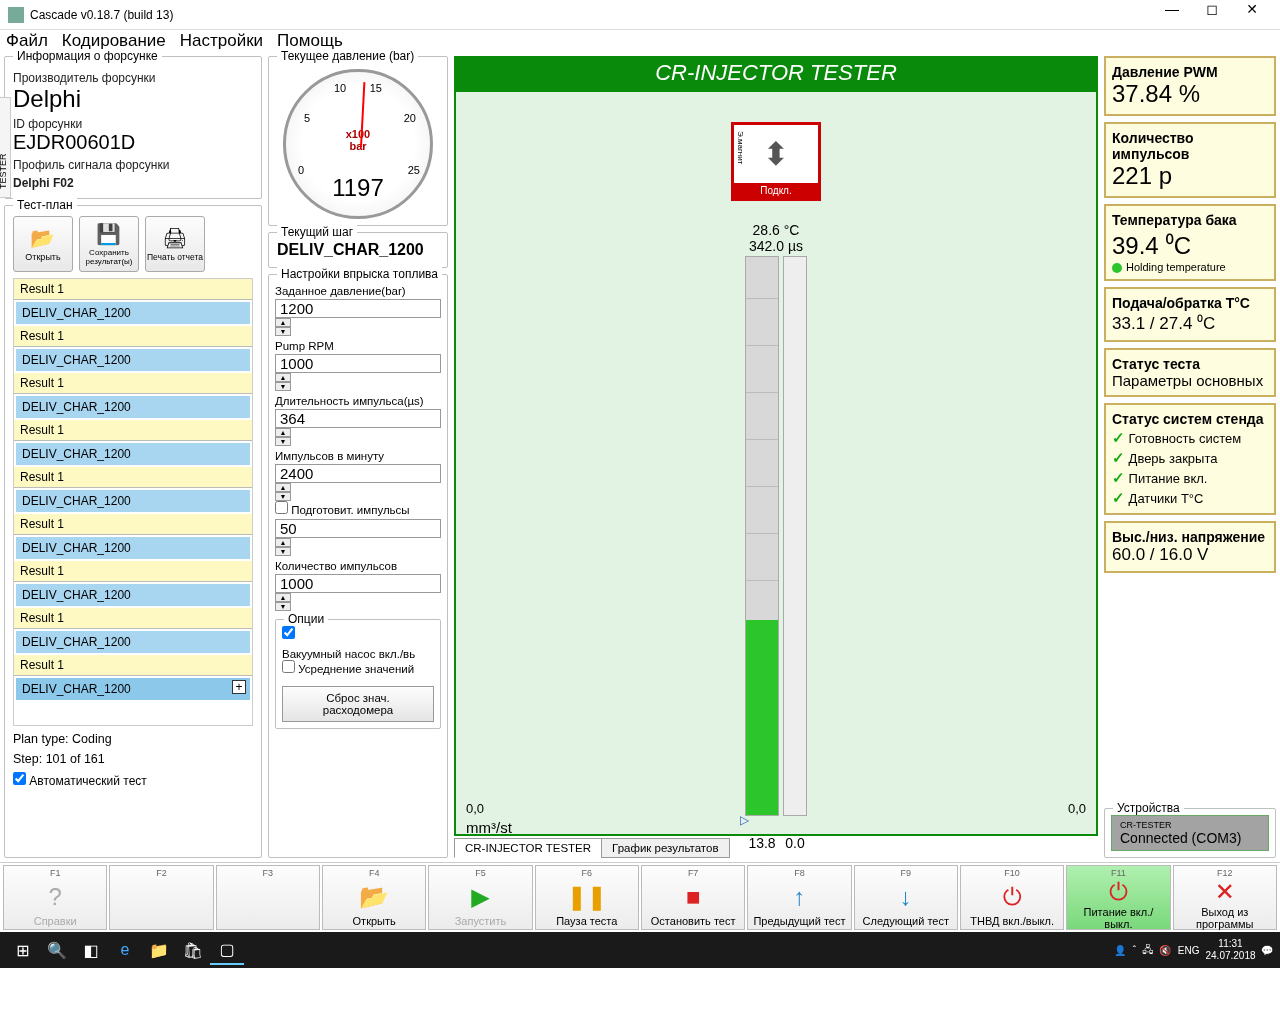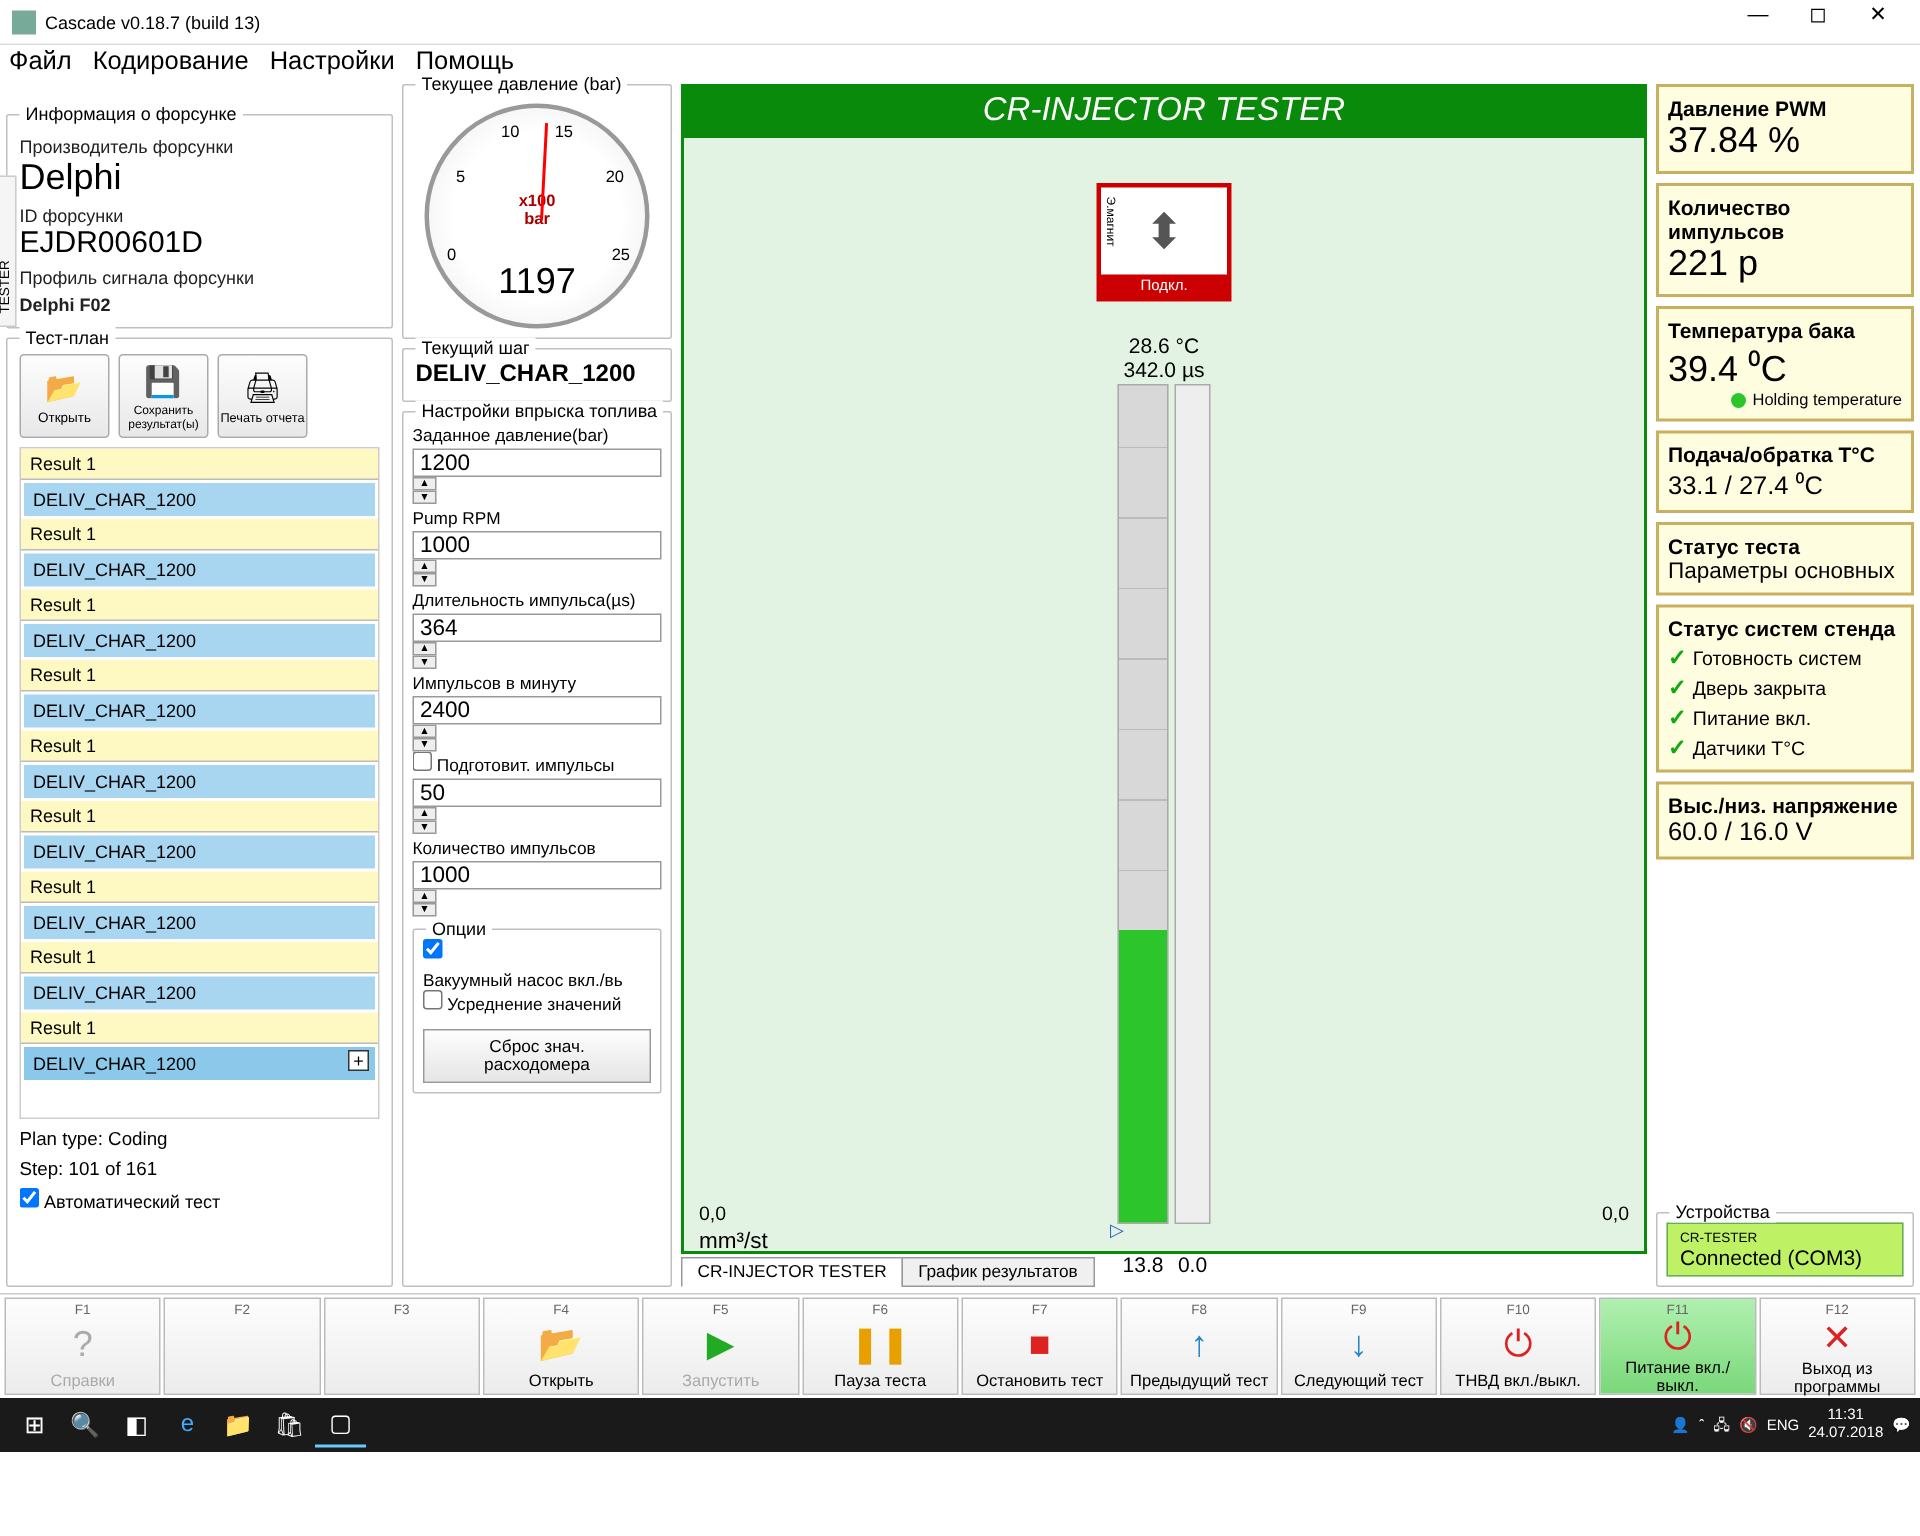--- a/index.html
+++ b/index.html
@@ -12,21 +12,21 @@
 .titlebar .win-btn { width: 40px; height: 28px; text-align: center; font-size: 14px; cursor: pointer; }
 
 
 .menubar { height: 22px; display: flex; align-items: center; padding: 0 6px; gap: 14px; font-size: 17px; }
 .menubar span { cursor: pointer; }
 
 
 .main { display: flex; height: 810px; padding: 4px; gap: 6px; }
 
 
-.left-col { width: 258px; display: flex; flex-direction: column; gap: 6px; margin-top: 20px; }
+.left-col { width: 258px; display: flex; flex-direction: column; gap: 6px; }
 .groupbox { border: 1px solid #c0c0c0; border-radius: 2px; padding: 10px 8px 8px 8px; position: relative; }
 .groupbox-title { position: absolute; top: -8px; left: 8px; background: #fff; padding: 0 4px; font-size: 12px; }
 .sidebar-tab { position: absolute; left: -20px; top: 40px; writing-mode: vertical-rl; transform: rotate(180deg); background: #f5f5f5; border: 1px solid #ccc; padding: 8px 2px; font-size: 9px; }
 .info-label { font-size: 12px; color: #222; margin-top: 4px; }
 .info-value { font-size: 20px; font-weight: 400; }
 .info-value.big { font-size: 24px; }
 
 
 .toolbar-btns { display: flex; gap: 6px; margin-bottom: 6px; }
 .tool-btn { width: 60px; height: 56px; background: linear-gradient(#fdfdfd,#e8e8e8); border: 1px solid #aaa; border-radius: 3px; display: flex; flex-direction: column; align-items: center; justify-content: center; font-size: 9px; cursor: pointer; }
@@ -86,24 +86,24 @@
 .tab.active { background: #fff; border-bottom-color: #fff; }
 
 
 .right-col { width: 172px; display: flex; flex-direction: column; gap: 6px; }
 .info-panel { background: #fffde0; border: 2px solid #c8b060; padding: 6px; }
 .info-panel .p-lbl { font-size: 14px; font-weight: bold; }
 .info-panel .p-val { font-size: 24px; }
 .info-panel.small .p-val { font-size: 17px; }
 .status-row { font-size: 13px; margin-top: 2px; }
 .status-row .chk { color: #1a1; font-weight: bold; margin-right: 4px; font-size: 15px; }
-.holding { font-size: 11px; text-align: right; }
+.holding { font-size: 11px; }
 .holding .dot { display: inline-block; width: 10px; height: 10px; background: #2cc52c; border-radius: 50%; margin-right: 4px; vertical-align: middle; }
 .dev-box { border: 1px solid #c0c0c0; padding: 6px; margin-top: auto; }
-.dev-inner { background: #bef264; border: 1px solid #6a6; padding: 4px 8px; }
+.dev-inner { background: #a3a3a3; border: 1px solid #6a6; padding: 4px 8px; }
 .dev-inner .d-lbl { font-size: 9px; }
 .dev-inner .d-val { font-size: 14px; }
 
 
 .fkeys { height: 70px; display: flex; padding: 2px; border-top: 1px solid #ccc; }
 .fkey { flex: 1; border: 1px solid #bbb; background: linear-gradient(#fdfdfd,#ececec); margin: 0 1px; display: flex; flex-direction: column; padding: 2px 4px; font-size: 10px; cursor: pointer; }
 .fkey.grn { background: linear-gradient(#b0f0b0,#7ad87a); }
 .fkey .fk-lbl { font-size: 9px; color: #666; text-align: center; }
 .fkey .fk-icon { font-size: 24px; text-align: center; flex: 1; display: flex; align-items: center; justify-content: center; }
 .fkey .fk-txt { text-align: center; font-size: 11px; }

